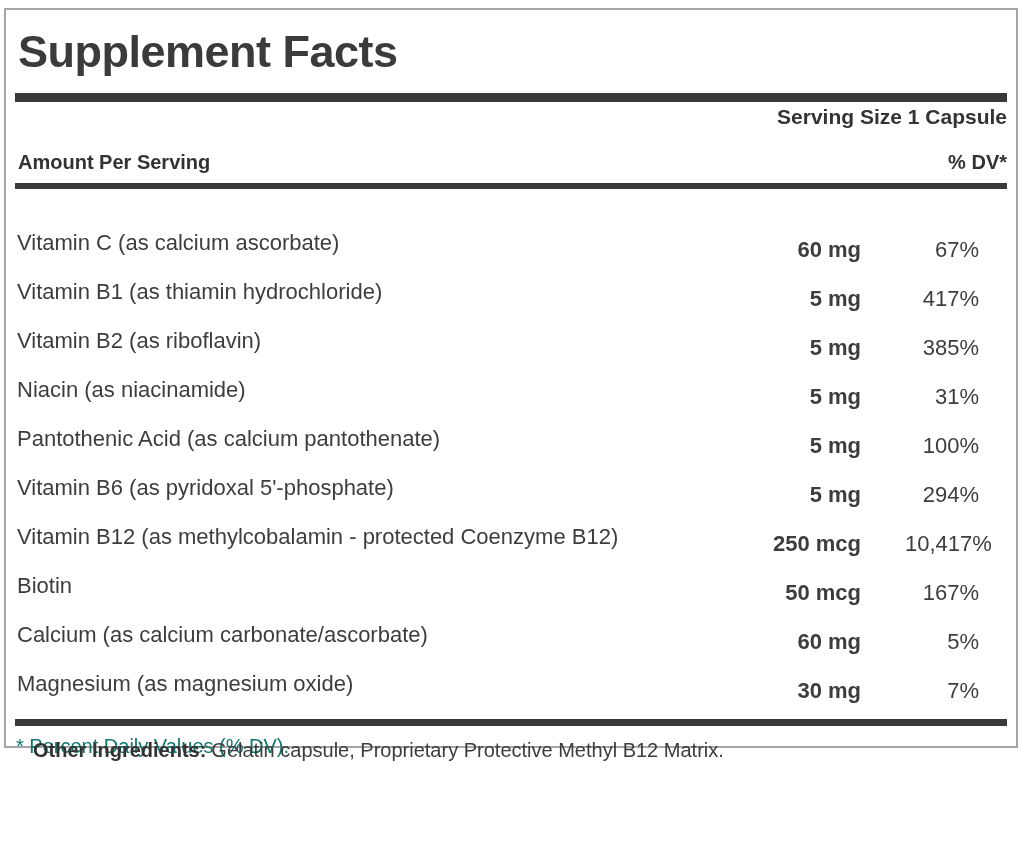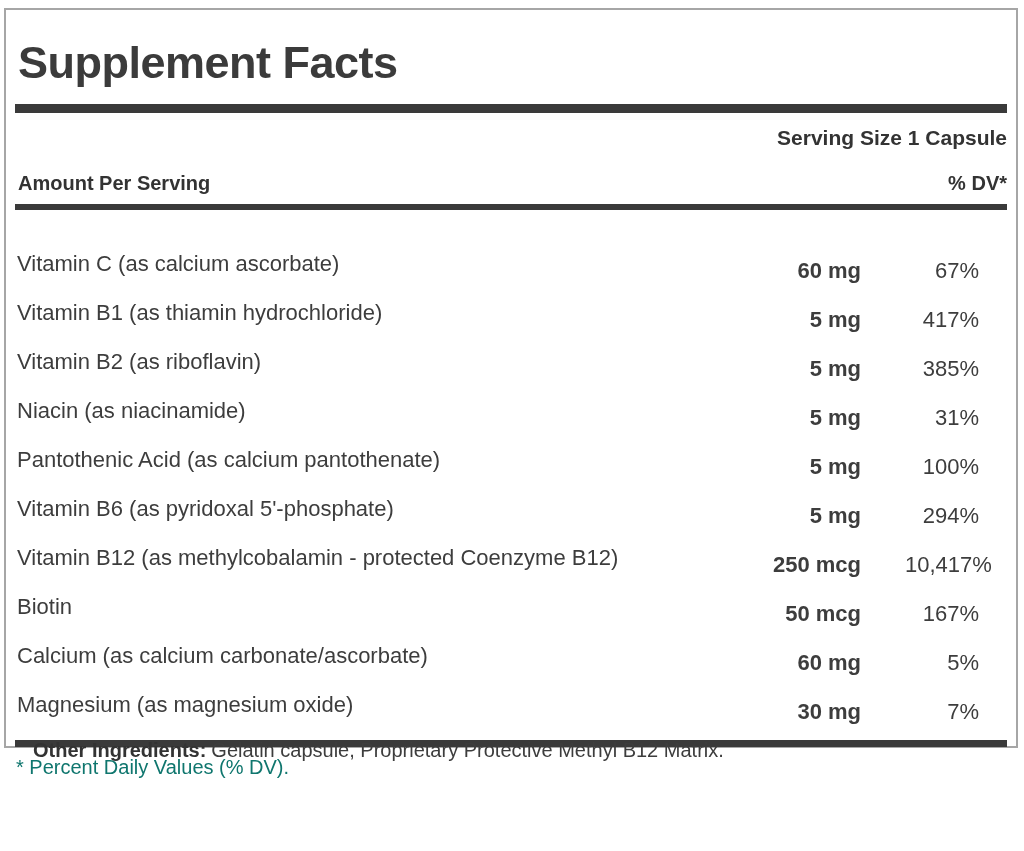--- a/index.html
+++ b/index.html
@@ -8,37 +8,37 @@
     background: #ffffff;
     font-family: "Liberation Sans", sans-serif;
     color: #383838;
     overflow: hidden;
   }
   .panel {
     position: absolute;
     left: 4px; top: 8px;
     width: 1014px; height: 740px;
     border: 2px solid #a6a6a6;
-    padding: 11px 9px;
+    padding: 0 9px;
     background: #ffffff;
   }
   .title {
     margin: 17px 0 0 3px;
     font-size: 45px;
     font-weight: 700;
     line-height: 50px;
     letter-spacing: -0.5px;
     color: #3b3b3b;
   }
   .bar { background: #3a3a3a; width: 100%; }
   .bar-thick  { height: 9px; margin-top: 16px; }
   .bar-mid    { height: 6px; margin-top: 9px; }
   .bar-bottom { height: 7px; margin-top: 12px; }
   .serving {
-    margin-top: 12px;
+    margin-top: 2px;
     font-size: 21px;
     font-weight: 700;
     line-height: 25px;
     text-align: right;
     color: #333333;
   }
   .hdr-row {
     margin-top: 21px;
     display: flex;
     justify-content: space-between;

